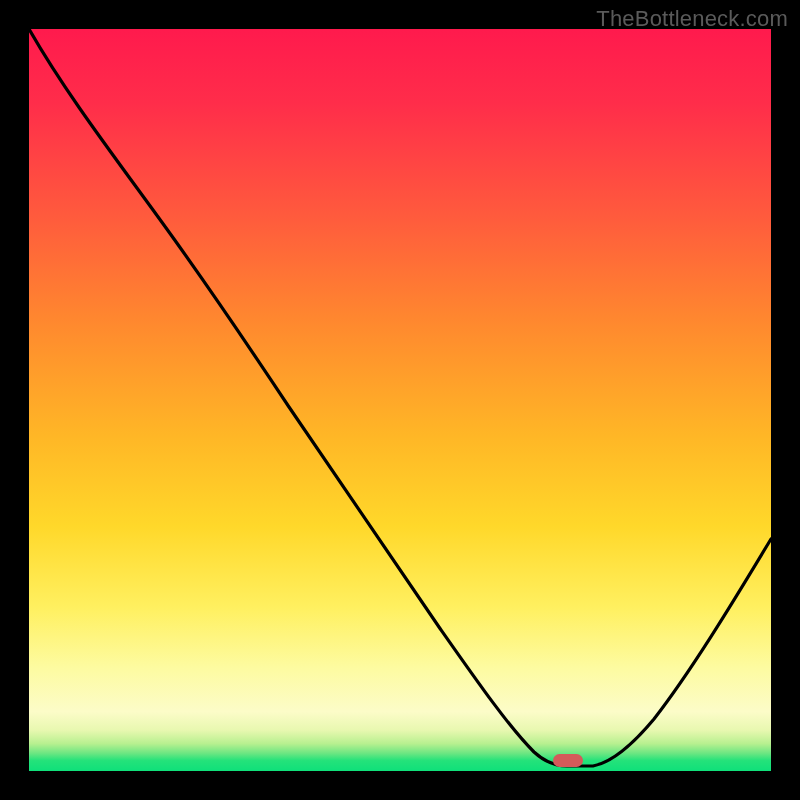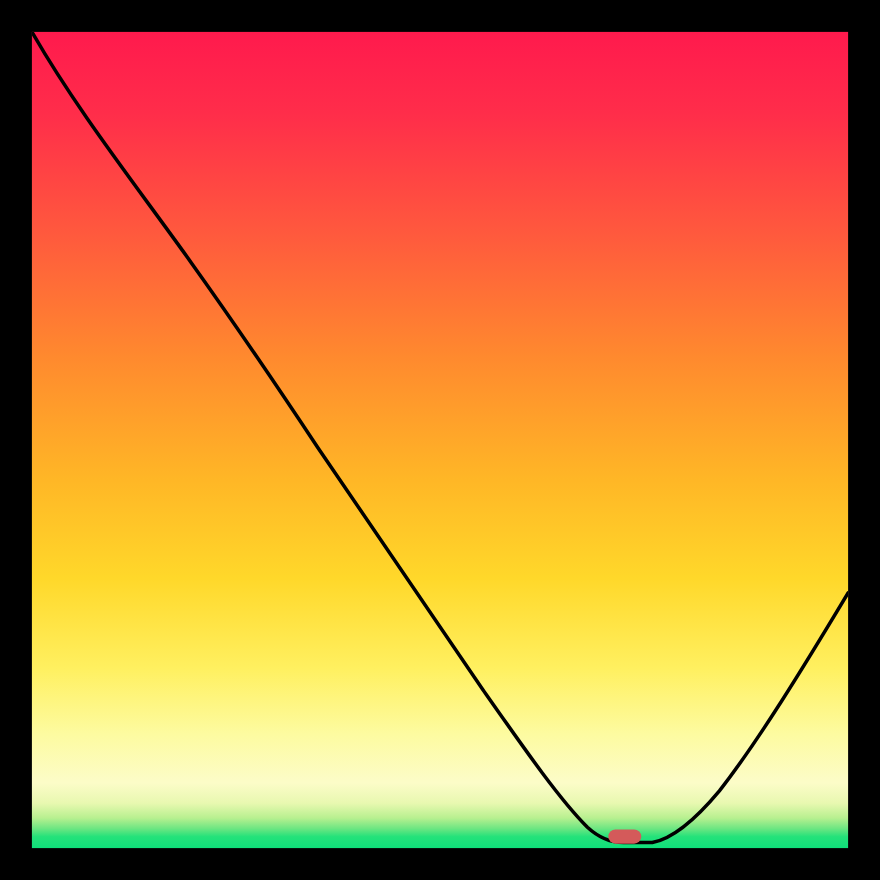--- a/index.html
+++ b/index.html
@@ -85,13 +85,14 @@
             C 450 655, 480 698, 505 723
             C 517 734, 527 737, 538 737
             L 564 737
             C 580 734, 600 720, 625 690
             C 660 645, 700 580, 742 510
           "></path>
   </svg>
 
   <div class="marker" style="left: 553px; top: 754px;"></div>
 
+  <div class="attribution">TheBottleneck.com</div>
 </div>
 
 </body></html>

